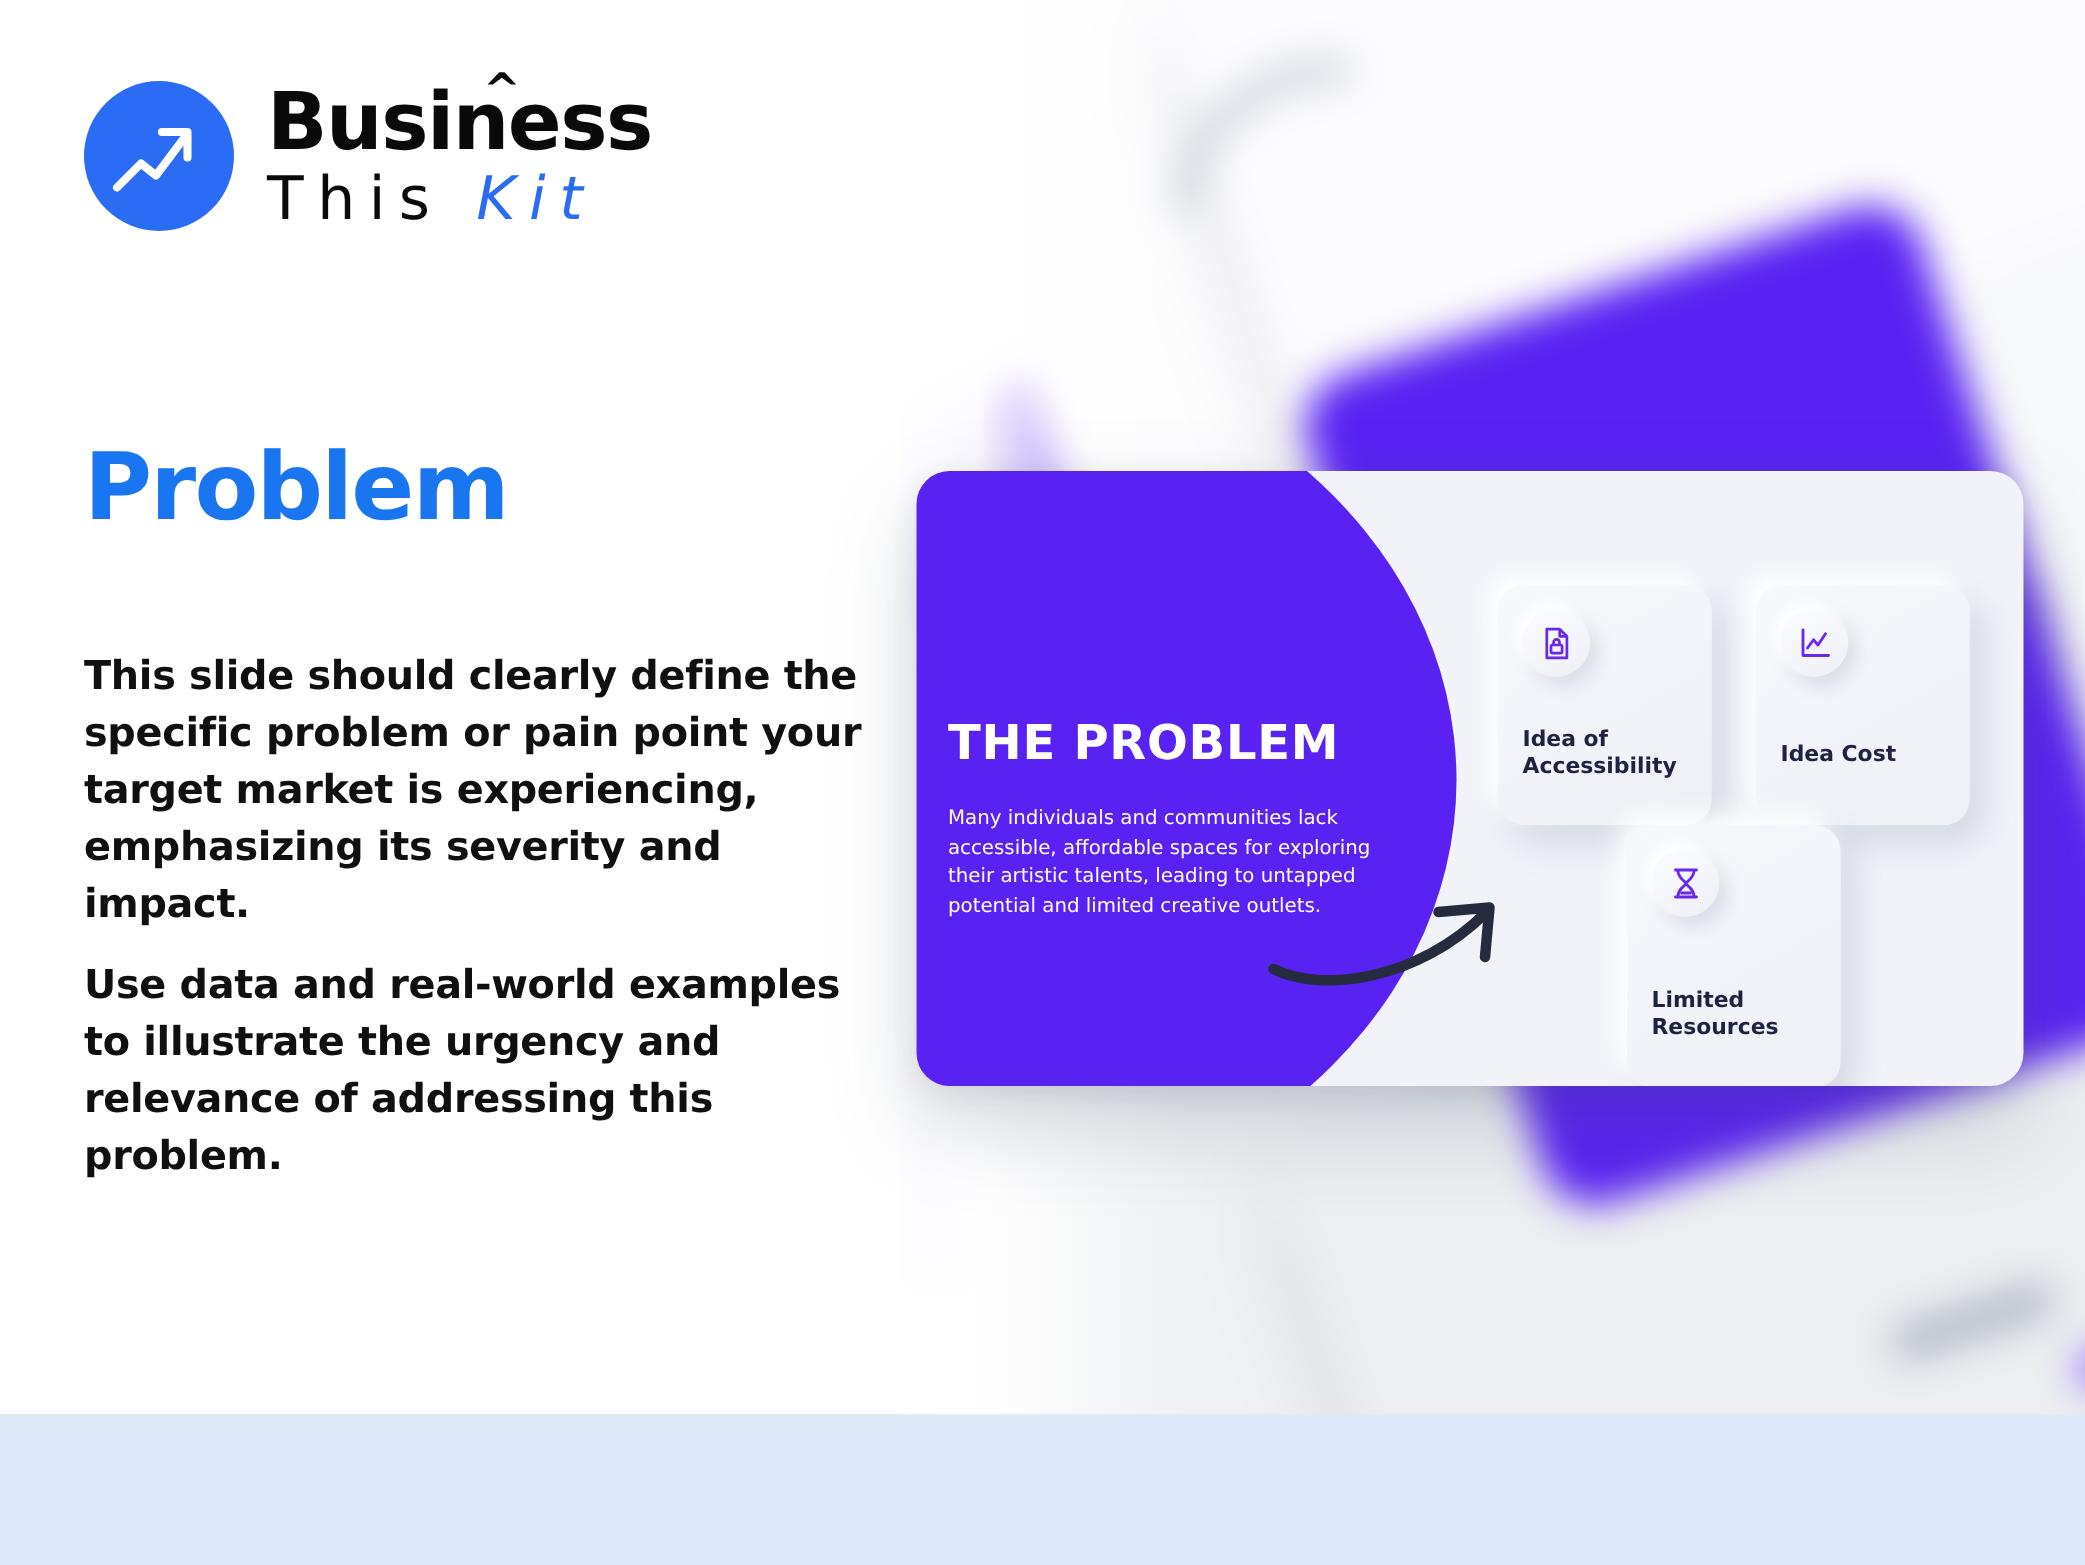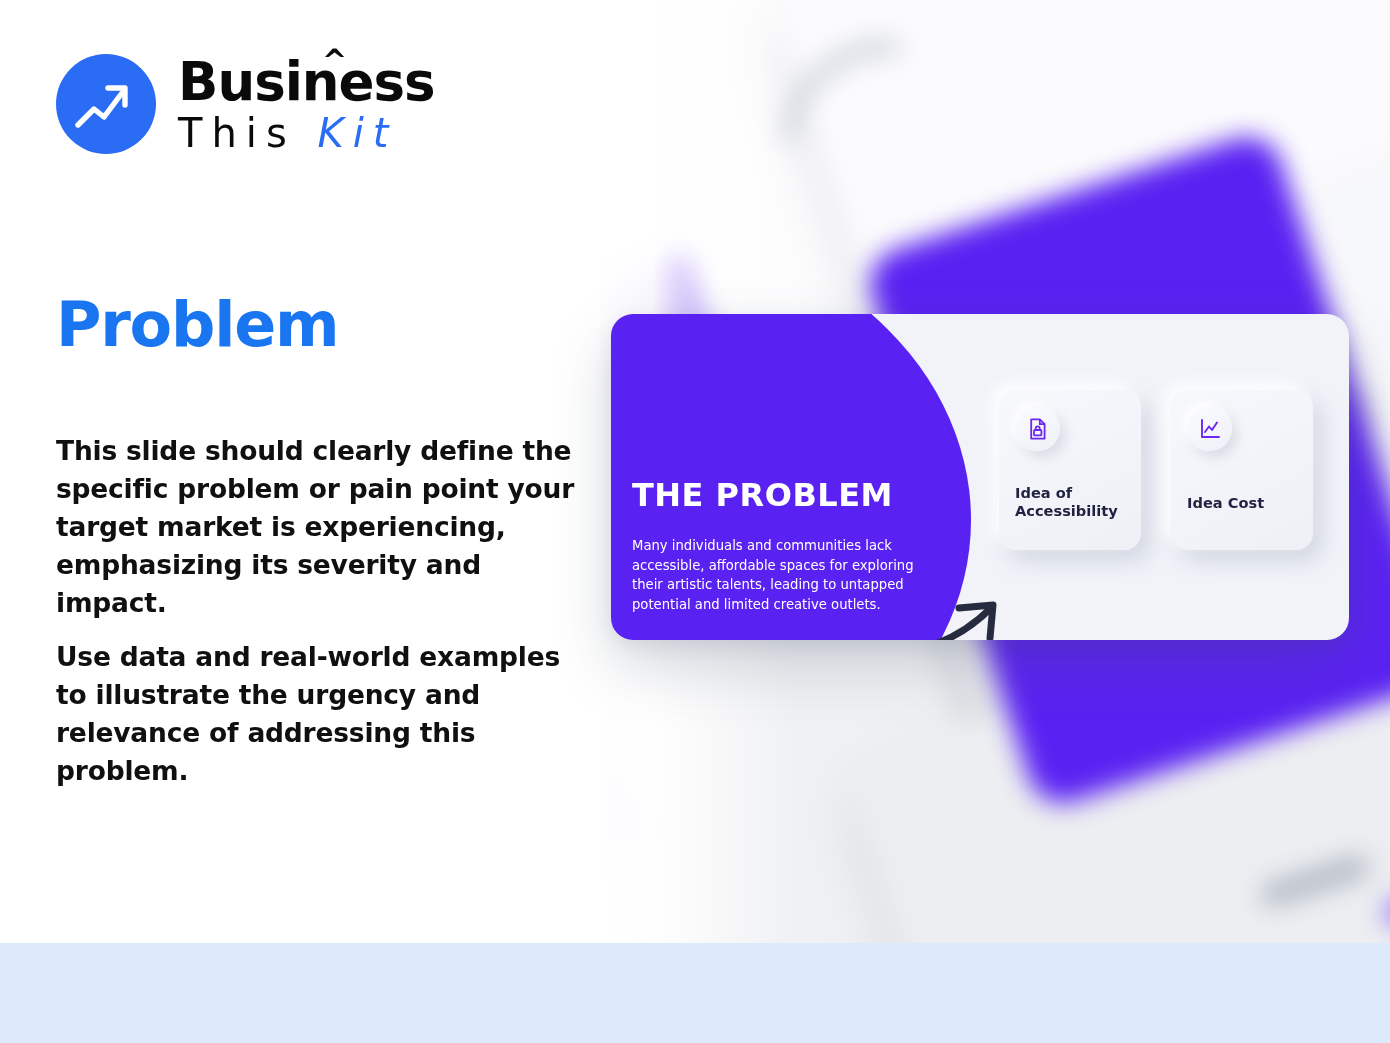--- a/index.html
+++ b/index.html
@@ -96,21 +96,21 @@
   }
   .body-copy { position:absolute; left:56px; top:432px; width:520px; z-index:4; }
   .body-copy p {
     font-size:26.5px; line-height:38px; font-weight:700; color:#101010;
     font-family:"DejaVu Sans", sans-serif; letter-spacing:-.2px;
   }
   .body-copy p + p { margin-top:16px; }
 
   
   .slide-card {
-    position:absolute; left:611px; top:314px; width:738px; height:326px;
+    position:absolute; left:611px; top:314px; width:738px; height:410px;
     background:#f1f3f9; border-radius:22px; overflow:hidden; z-index:5;
     box-shadow:0 26px 60px rgba(70,80,110,.22), 0 6px 18px rgba(70,80,110,.10);
   }
   .purple-blob {
     position:absolute; left:-370px; top:-94px; width:730px; height:600px;
     background:#5a22f2; border-radius:50%;
   }
   .slide-left { position:absolute; left:0; top:0; width:360px; height:100%; }
   .slide-heading {
     position:absolute; left:21px; top:162px; width:320px;
@@ -251,17 +251,29 @@
     <div class="feat feat-b">
       <div class="icon-circle">
         <svg width="24" height="24" viewBox="0 0 24 24" aria-hidden="true">
           <path d="M4,3 v17 h17" fill="none" stroke="#6b27f0" stroke-width="1.9" stroke-linecap="round" stroke-linejoin="round"></path>
           <polyline points="7,15 11,9.5 14,13 19,5.5" fill="none" stroke="#6b27f0" stroke-width="1.9" stroke-linecap="round" stroke-linejoin="round"></polyline>
         </svg>
       </div>
       <div class="feat-label">Idea Cost</div>
     </div>
 
+    <div class="feat feat-c">
+      <div class="icon-circle">
+        <svg width="24" height="24" viewBox="0 0 24 24" aria-hidden="true">
+          <path d="M5,3 h14" stroke="#6b27f0" stroke-width="1.9" stroke-linecap="round"></path>
+          <path d="M5,21 h14" stroke="#6b27f0" stroke-width="1.9" stroke-linecap="round"></path>
+          <path d="M6.6,3 C6.6,9 12,10.6 12,12 C12,13.4 6.6,15 6.6,21" fill="none" stroke="#6b27f0" stroke-width="1.9" stroke-linejoin="round"></path>
+          <path d="M17.4,3 C17.4,9 12,10.6 12,12 C12,13.4 17.4,15 17.4,21" fill="none" stroke="#6b27f0" stroke-width="1.9" stroke-linejoin="round"></path>
+          <path d="M9,18.3 h6" stroke="#6b27f0" stroke-width="1.9" stroke-linecap="round"></path>
+        </svg>
+      </div>
+      <div class="feat-label">Limited Resources</div>
+    </div>
   </div>
 
   <div class="bottom-band"></div>
 
 </div>
 
 </body></html>

